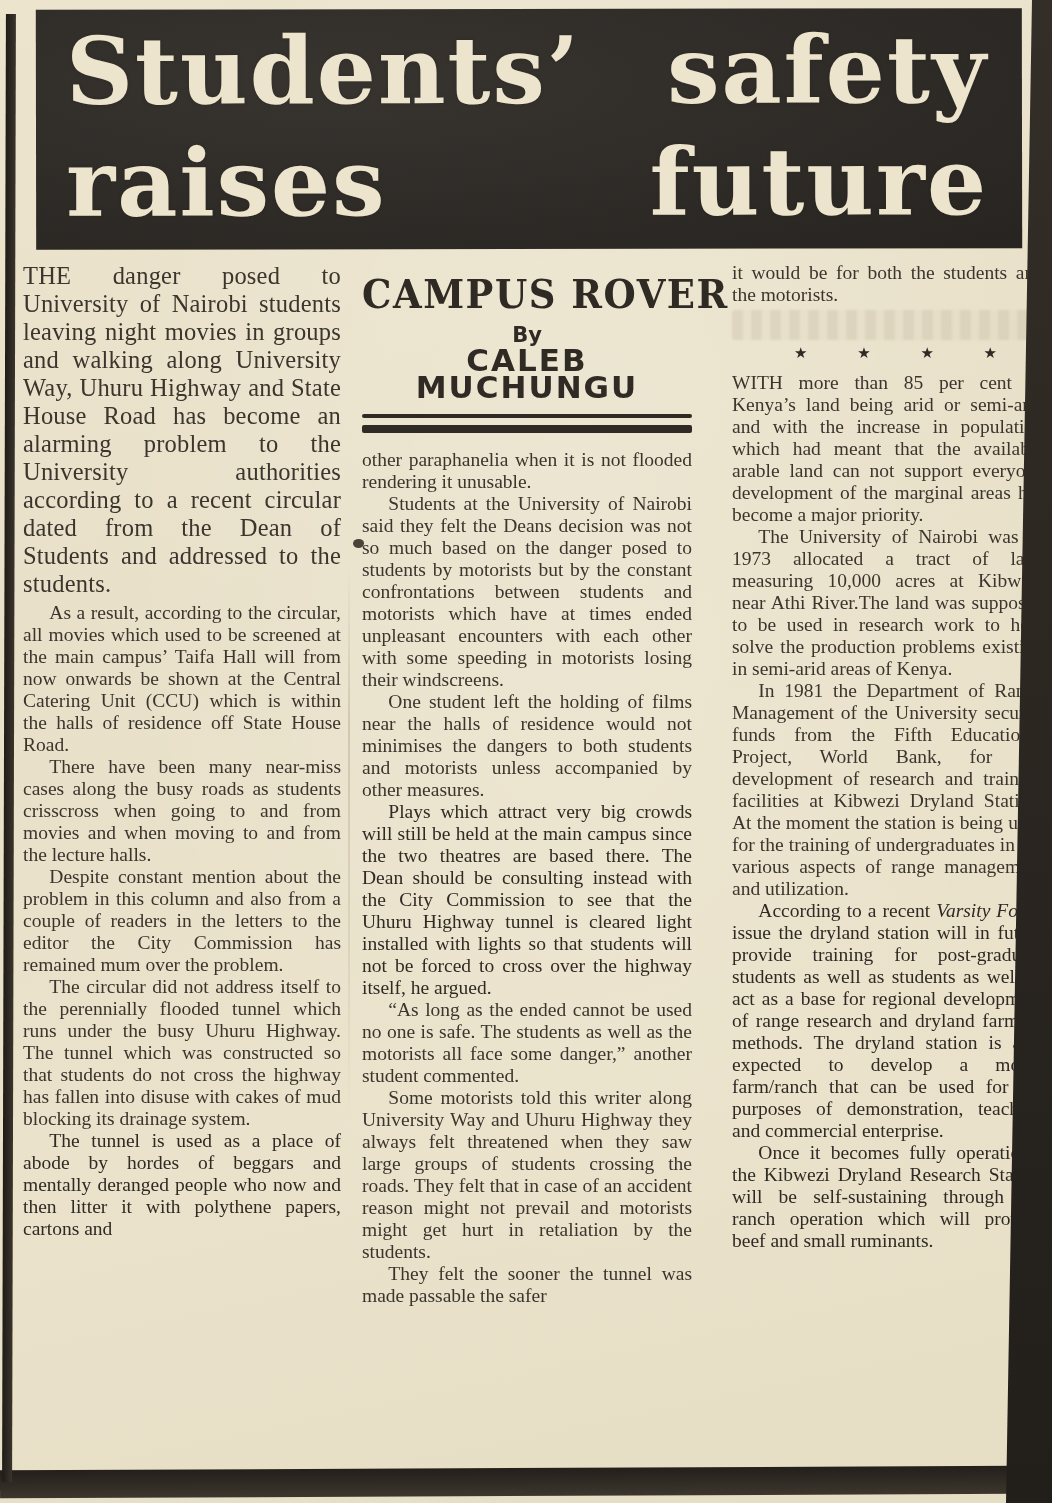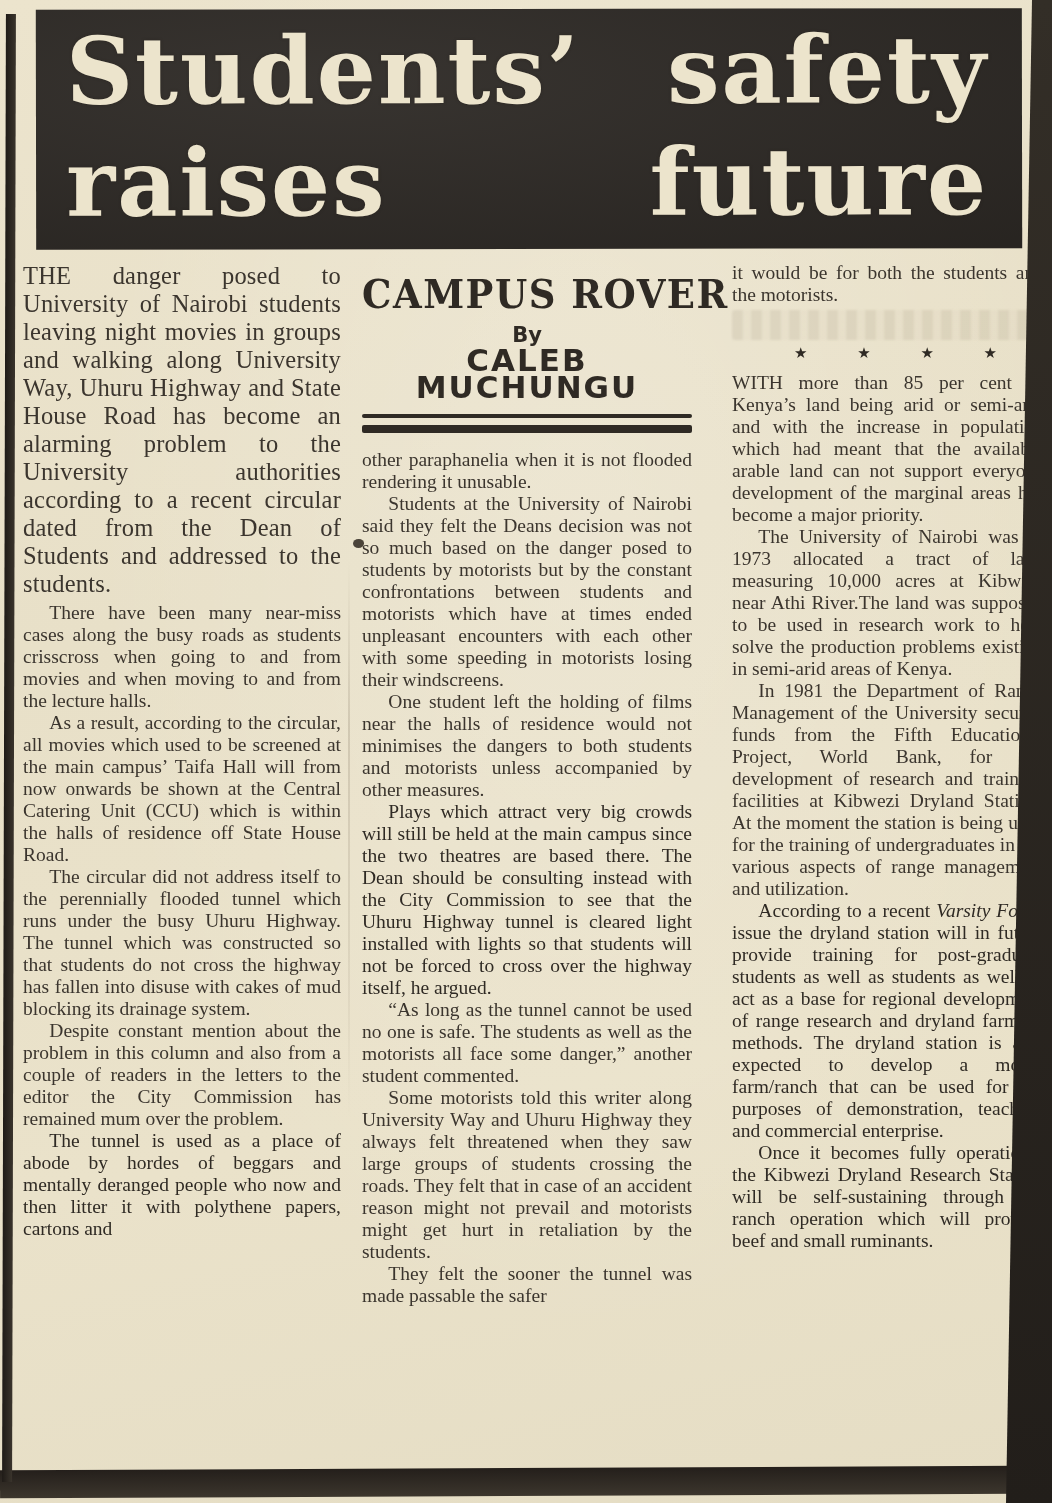--- a/index.html
+++ b/index.html
@@ -153,41 +153,41 @@
       <span>safety</span>
     </div>
     <div class="headline-line">
       <span>raises</span>
       <span>future</span>
     </div>
   </div>
 
   <div class="col col1">
     <p class="lead">THE danger posed to University of Nairobi students leaving night movies in groups and walking along University Way, Uhuru Highway and State House Road has become an alarming problem to the University authorities according to a recent circular dated from the Dean of Students and addressed to the students.</p>
+    <p class="indent">As a result, according to the circular, all movies which used to be screened at the main campus’ Taifa Hall will from now onwards be shown at the Central Catering Unit (CCU) which is within the halls of residence off State House Road.</p>
     <p class="indent">There have been many near-miss cases along the busy roads as students crisscross when going to and from movies and when moving to and from the lecture halls.</p>
-    <p class="indent">As a result, according to the circular, all movies which used to be screened at the main campus’ Taifa Hall will from now onwards be shown at the Central Catering Unit (CCU) which is within the halls of residence off State House Road.</p>
+    <p class="indent">Despite constant mention about the problem in this column and also from a couple of readers in the letters to the editor the City Commission has remained mum over the problem.</p>
     <p class="indent">The circular did not address itself to the perennially flooded tunnel which runs under the busy Uhuru Highway. The tunnel which was constructed so that students do not cross the highway has fallen into disuse with cakes of mud blocking its drainage system.</p>
-    <p class="indent">Despite constant mention about the problem in this column and also from a couple of readers in the letters to the editor the City Commission has remained mum over the problem.</p>
     <p class="indent bold-para">The tunnel is used as a place of abode by hordes of beggars and mentally deranged people who now and then litter it with polythene papers, cartons and</p>
   </div>
 
   <div class="col col2">
     <div class="ink-dot"></div>
     <div class="rover-head">
       <div class="rover-title">CAMPUS ROVER</div>
       <div class="rover-by">By</div>
       <div class="rover-author">CALEB MUCHUNGU</div>
       <div class="rule-thin"></div>
       <div class="rule-thick"></div>
     </div>
     <p>other paraphanelia when it is not flooded rendering it unusable.</p>
     <p class="indent">Students at the University of Nairobi said they felt the Deans decision was not so much based on the danger posed to students by motorists but by the constant confrontations between students and motorists which have at times ended unpleasant encounters with each other with some speeding in motorists losing their windscreens.</p>
     <p class="indent">One student left the holding of films near the halls of residence would not minimises the dangers to both students and motorists unless accompanied by other measures.</p>
     <p class="indent bold-para">Plays which attract very big crowds will still be held at the main campus since the two theatres are based there. The Dean should be consulting instead with the City Commission to see that the Uhuru Highway tunnel is cleared light installed with lights so that students will not be forced to cross over the highway itself, he argued.</p>
-    <p class="indent">“As long as the tunnel cannot be used no one is safe. The students as well as the motorists all face some danger,” another student commented.</p>
+    <p class="indent">“As long as the ended cannot be used no one is safe. The students as well as the motorists all face some danger,” another student commented.</p>
     <p class="indent">Some motorists told this writer along University Way and Uhuru Highway they always felt threatened when they saw large groups of students crossing the roads. They felt that in case of an accident reason might not prevail and motorists might get hurt in retaliation by the students.</p>
     <p class="indent">They felt the sooner the tunnel was made passable the safer</p>
   </div>
 
   <div class="col col3">
     <p>it would be for both the students and the motorists.</p>
     <div class="ghost"></div>
     <div class="stars">★ ★ ★ ★</div>
     <p>WITH more than 85 per cent of Kenya’s land being arid or semi-arid and with the increase in population which had meant that the available arable land can not support everyone development of the marginal areas has become a major priority.</p>
     <p class="indent">The University of Nairobi was in 1973 allocated a tract of land measuring 10,000 acres at Kibwezi near Athi River.The land was supposed to be used in research work to help solve the production problems existing in semi-arid areas of Kenya.</p>

